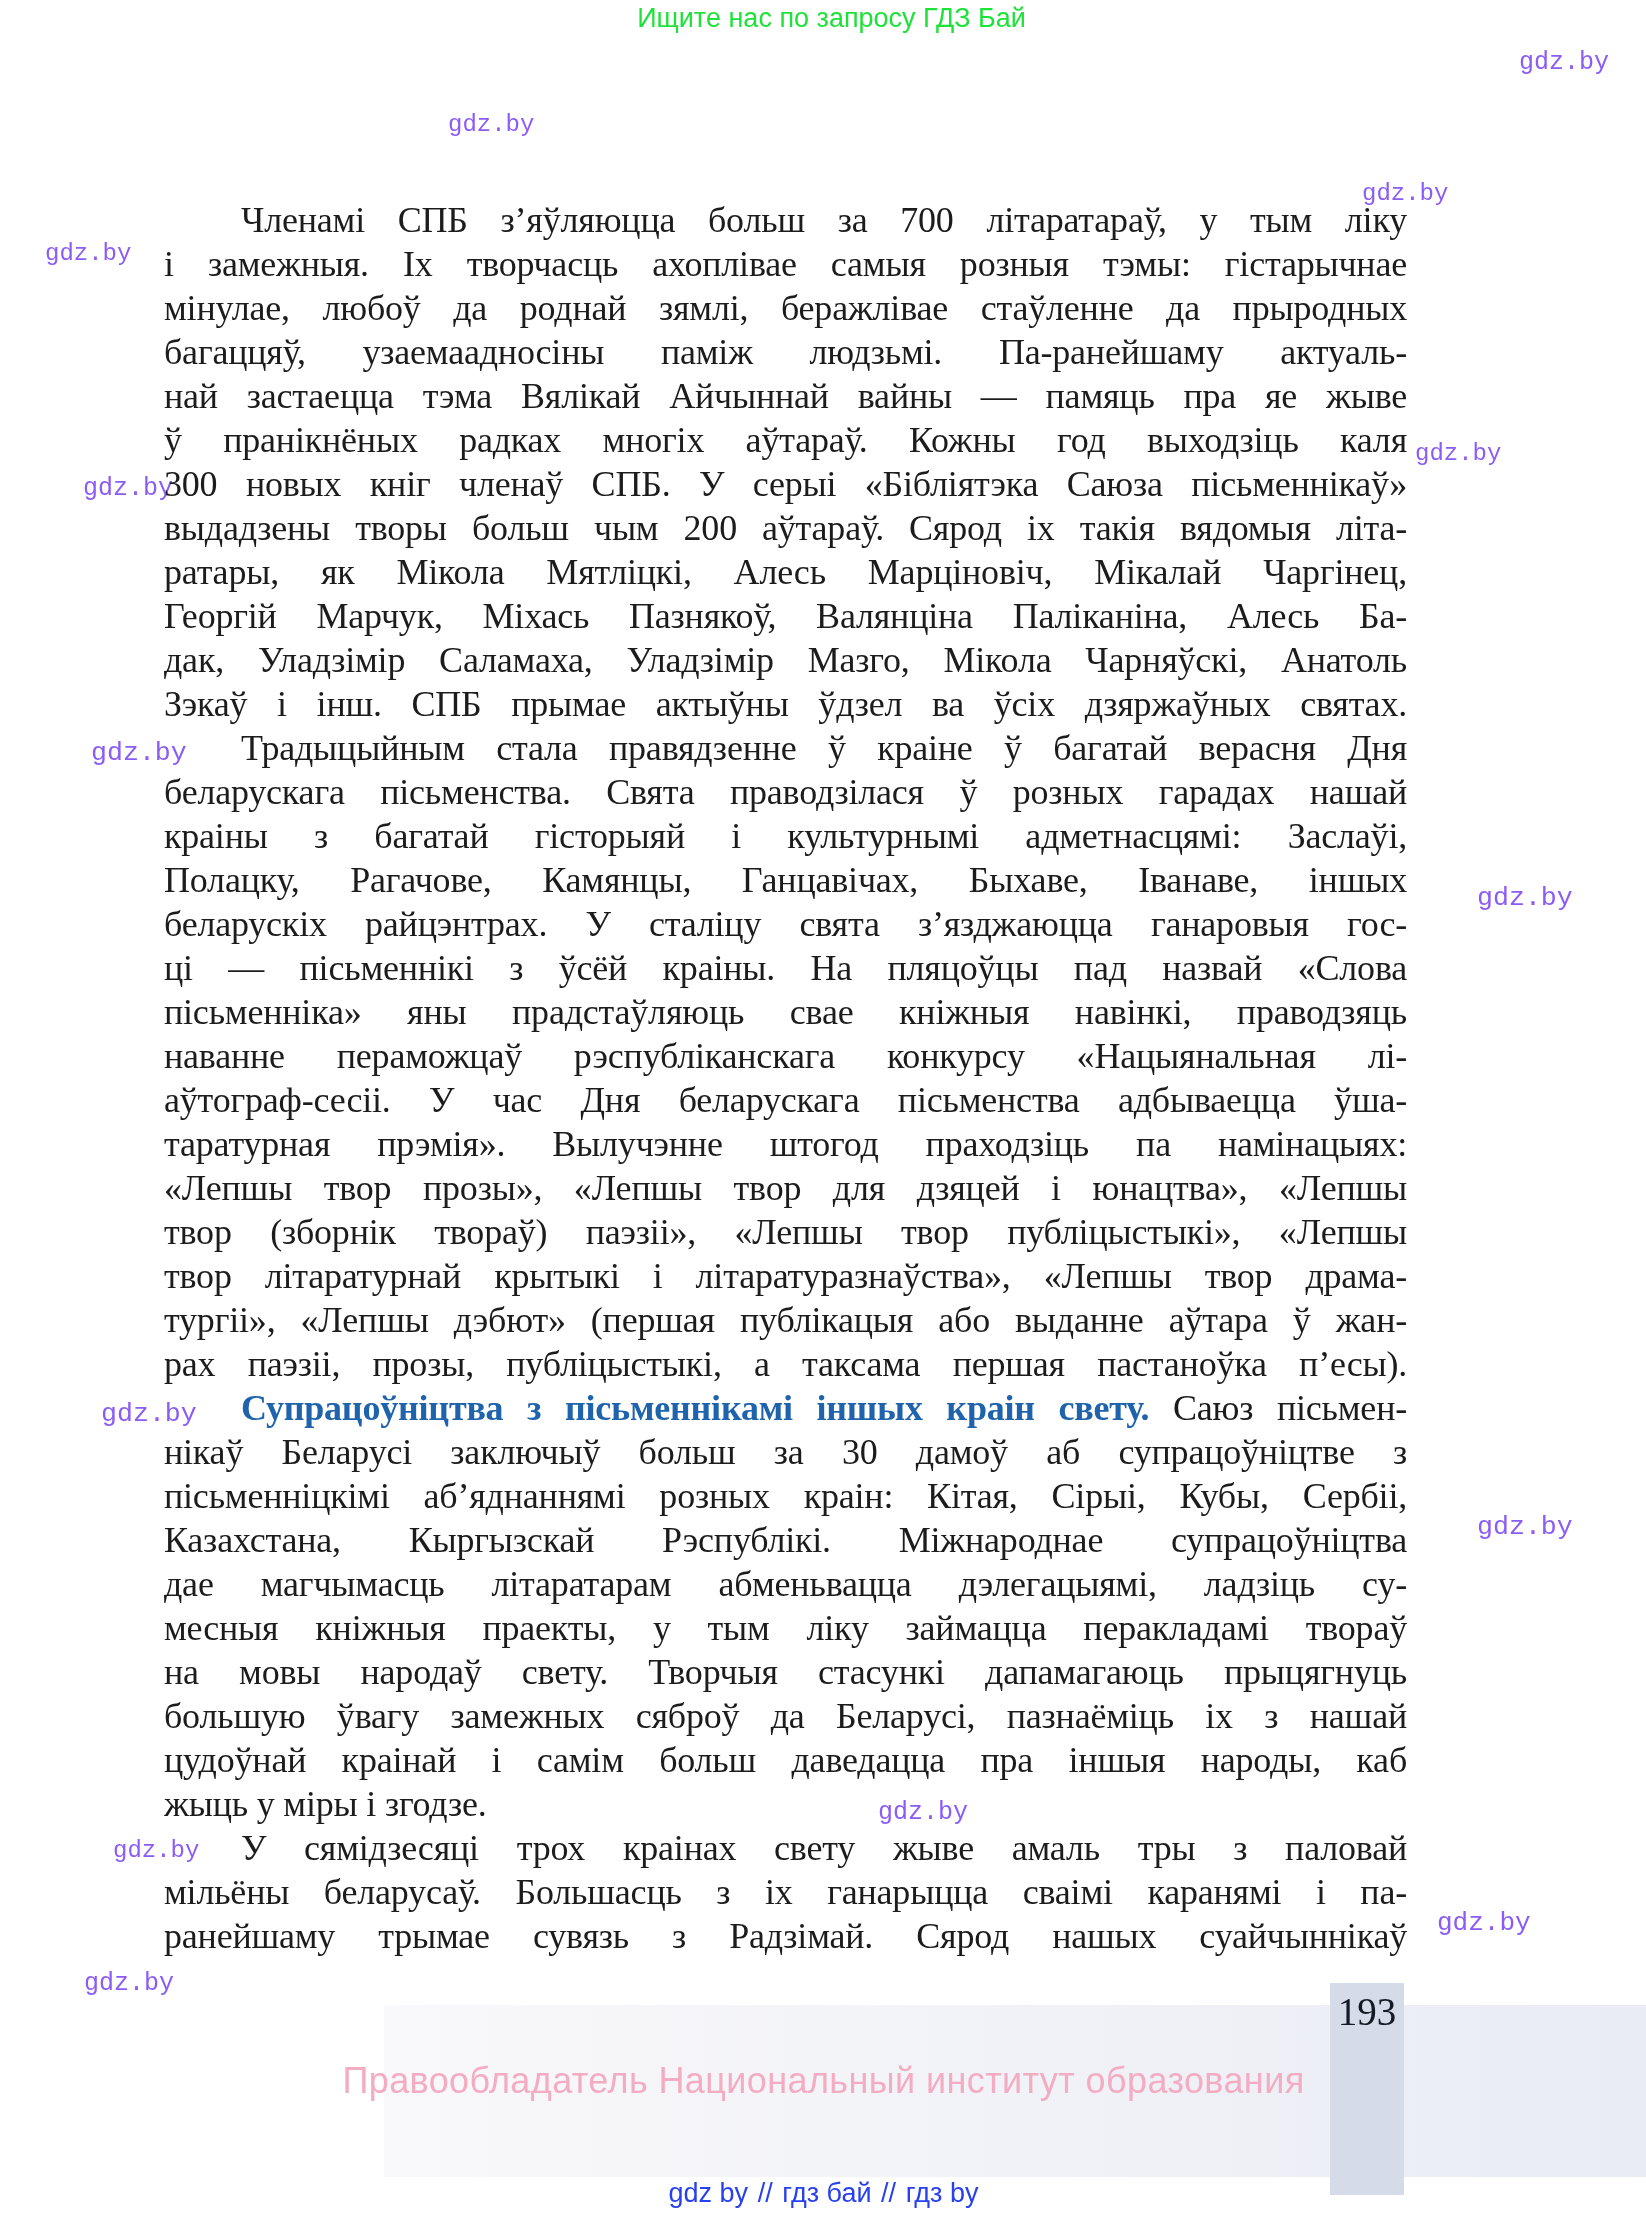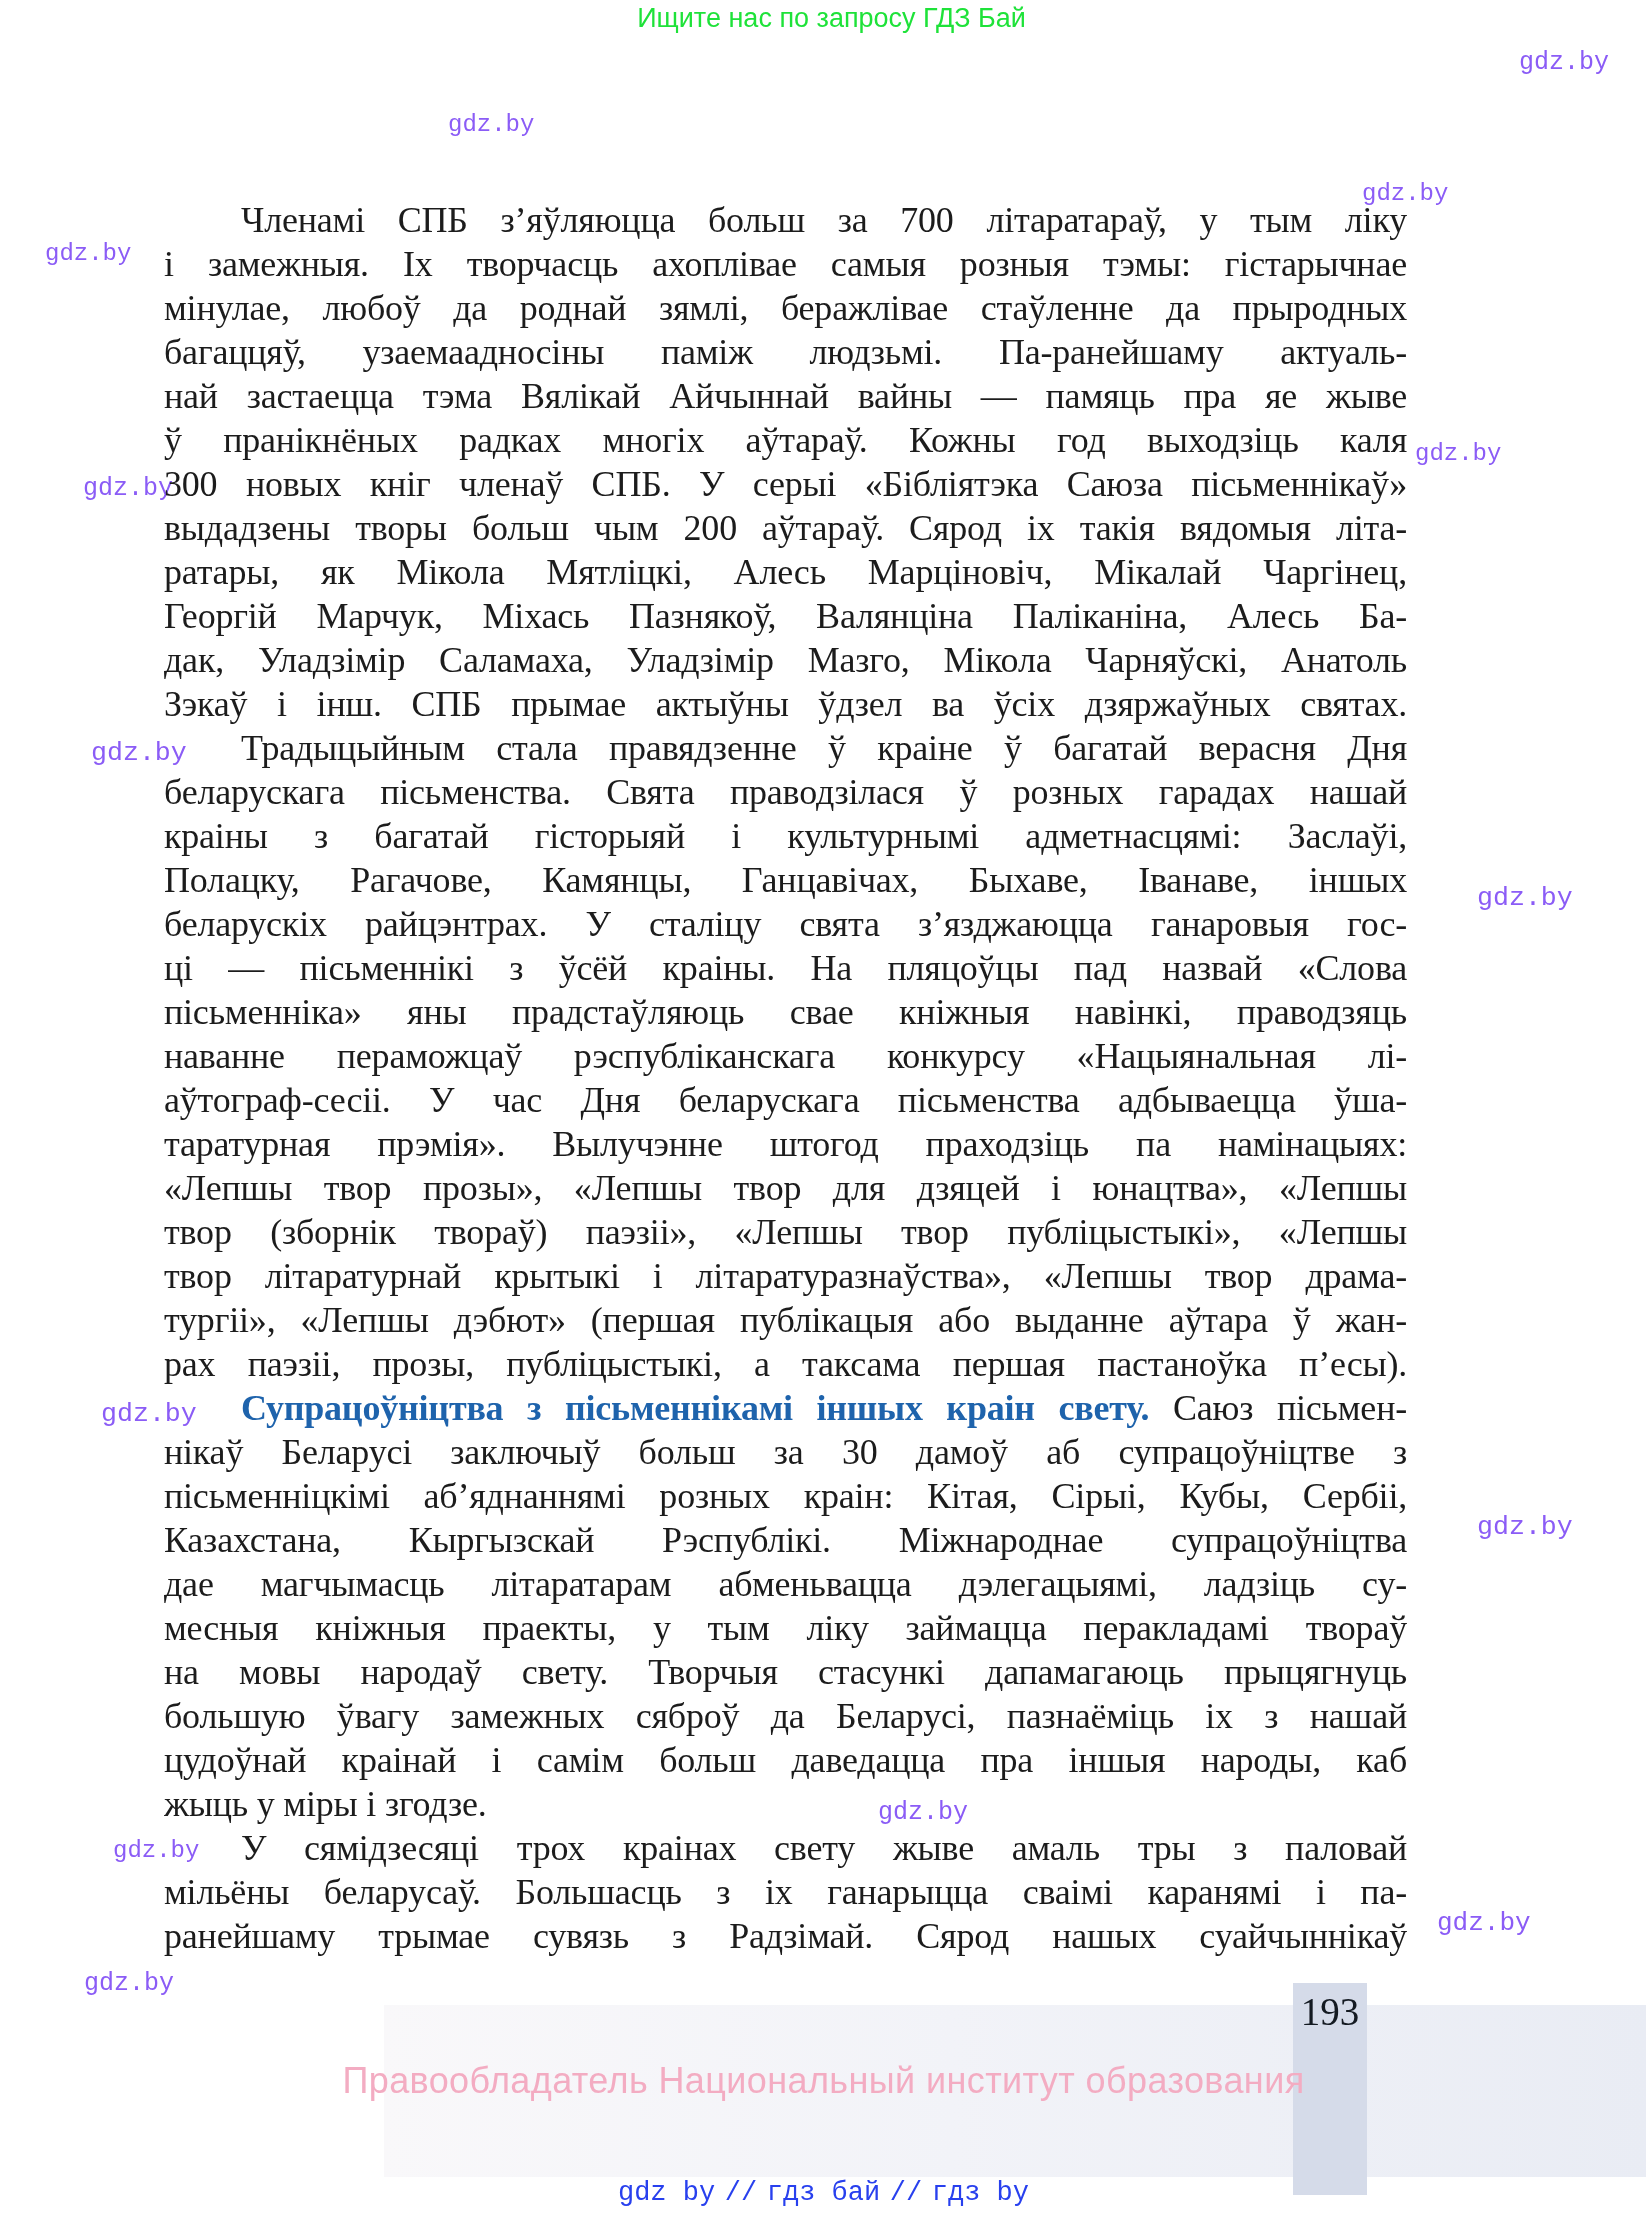--- a/index.html
+++ b/index.html
@@ -57,21 +57,21 @@
   
   #band {
     position: absolute;
     left: 384px; top: 2005px;
     width: 1263px; height: 172px;
     background: linear-gradient(90deg, #f9f8fa 0%, #f2f3f8 45%, #e9ecf4 100%);
   }
   
   #pagebox {
     position: absolute;
-    left: 1293px; top: 1983px;
+    left: 1330px; top: 1983px;
     width: 74px; height: 212px;
     background: #d5dbe9;
     text-align: center;
   }
   #pagebox .num {
     display: inline-block;
     margin-top: 6.4px;
     font-family: "Liberation Serif", "DejaVu Serif", serif;
     font-size: 39px;
     color: #141a22;
@@ -86,21 +86,21 @@
     font-size: 36px;
     color: #f3acc2;
     letter-spacing: 0.4px;
   }
 
   
   #links {
     position: absolute;
     left: 0; right: 0; top: 2178px;
     text-align: center;
-    font-family: Liberation Mono, monospace;
+    font-family: Liberation Sans, sans-serif;
     font-size: 27px;
     color: #2840ee;
   }
   #links .flink { margin: 0 4.8px; cursor: pointer; }
   #links .sep { margin: 0 4.8px; }
 </style>
 </head>
 <body>
 
 <div id="page">

